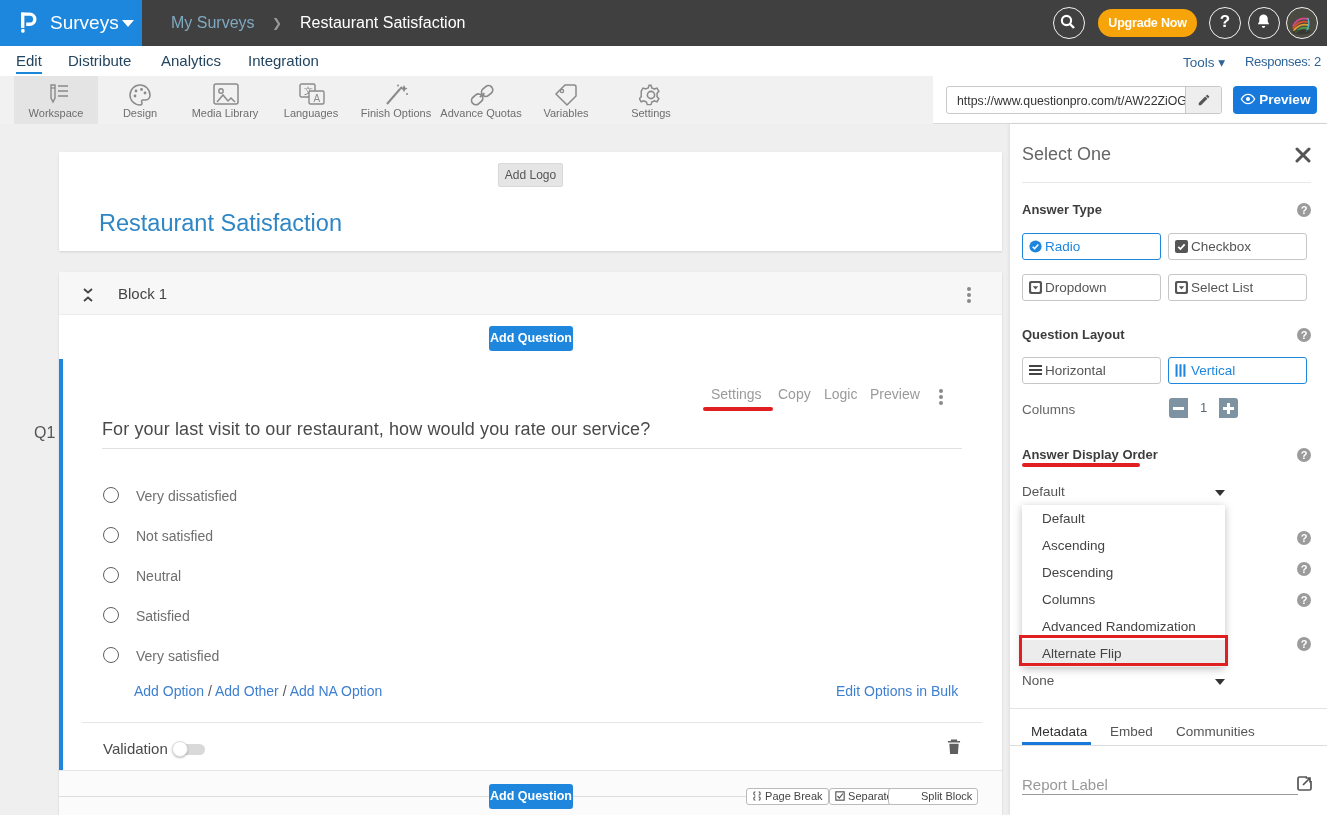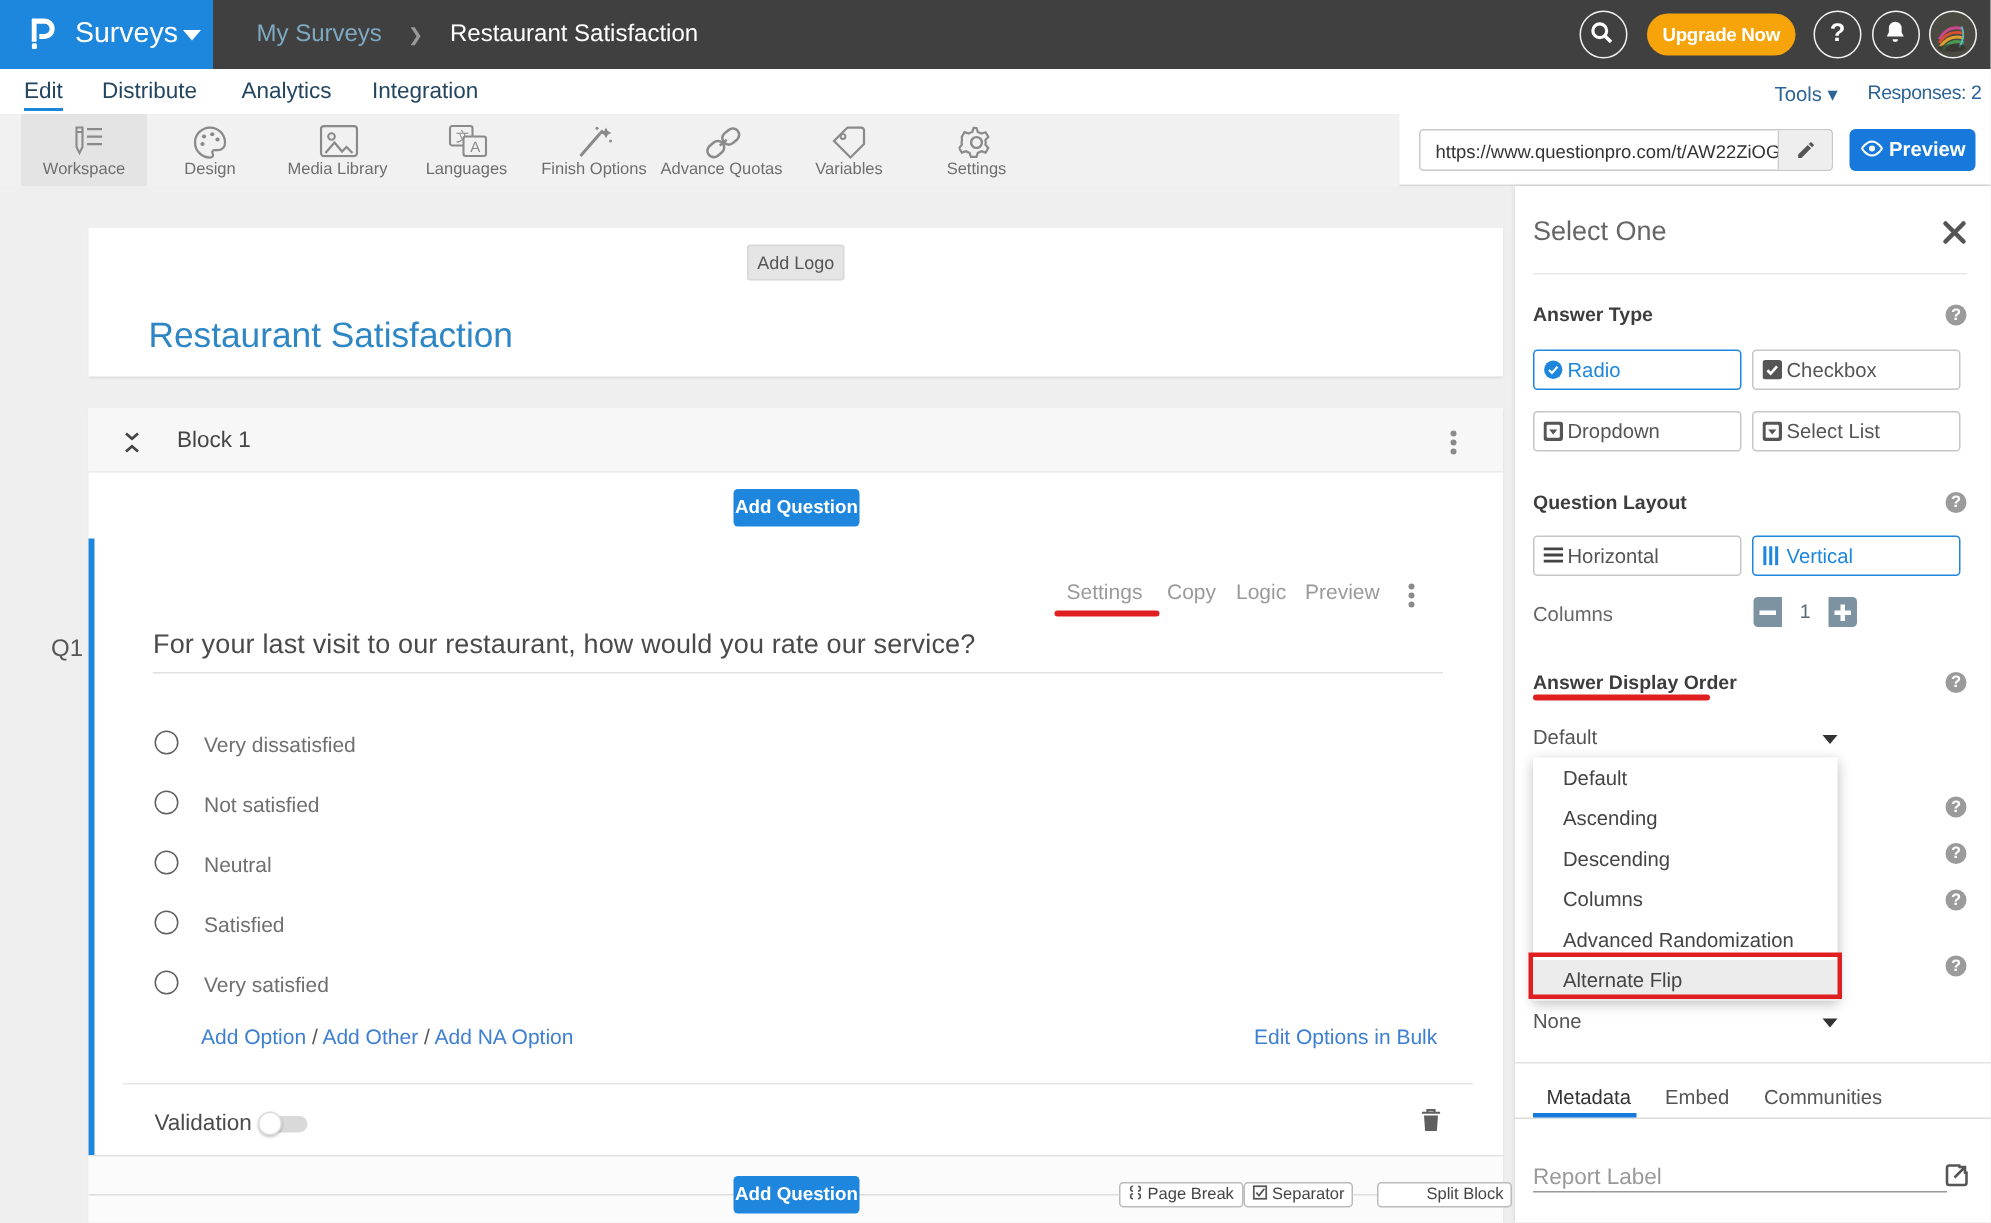--- a/index.html
+++ b/index.html
@@ -277,21 +277,21 @@
       <div id="addq2" class="bluebtn" style="position:absolute;">Add Question</div>
       <div class="fbtn" style="left:687px;"><svg width="10" height="10" viewBox="0 0 12 12" style="vertical-align:-1px;">
             <path d="M4 1C1.5 1 1.5 5 4 5M8 1c2.5 0 2.5 4 0 4M4 7c-2.5 0-2.5 4 0 4M8 7c2.5 0 2.5 4 0 4" fill="none" stroke="#555" stroke-width="1.3"></path>
           </svg> Page Break</div>
 
       <div class="fbtn" style="left:770px;"><svg width="10" height="10" viewBox="0 0 12 12" style="vertical-align:-1px;">
             <rect x="1" y="1" width="10" height="10" fill="none" stroke="#555" stroke-width="1.4"></rect>
             <path d="M3 6l2.2 2.5L9.5 3" fill="none" stroke="#555" stroke-width="1.4"></path>
           </svg> Separator</div>
 
-      <div class="fbtn" style="left:859px;padding-left:32px;">Split Block</div>
+      <div class="fbtn" style="left:829px;padding-left:32px;">Split Block</div>
     </div>
   </div>
 </div>
 
 <div id="side">
   <div class="s" style="left:12px; top:20px; font-size:18px; color:#666;">Select One</div>
   <svg width="16" height="16" viewBox="0 0 16 16" style="position:absolute; left:285px; top:23px;">
       <path d="M2 2l12 12M14 2L2 14" stroke="#555" stroke-width="3" stroke-linecap="round"></path>
     </svg>
   <div class="s" style="left:12px; top:58px; width:289px; height:1px; background:#e8e8e8;"></div>

